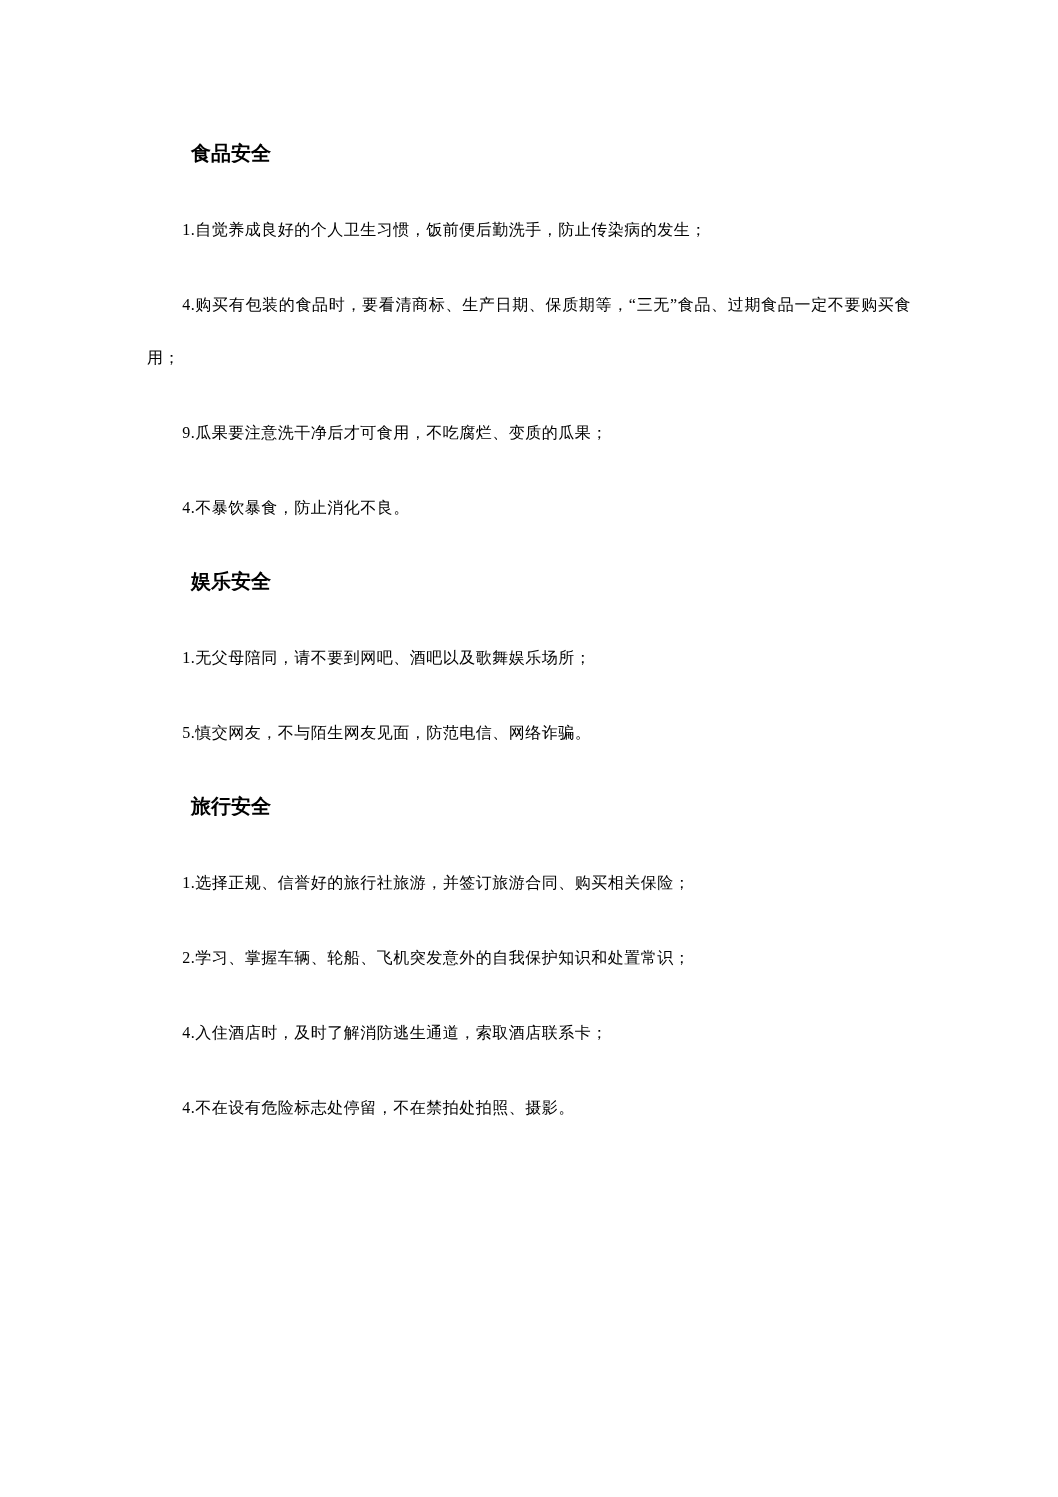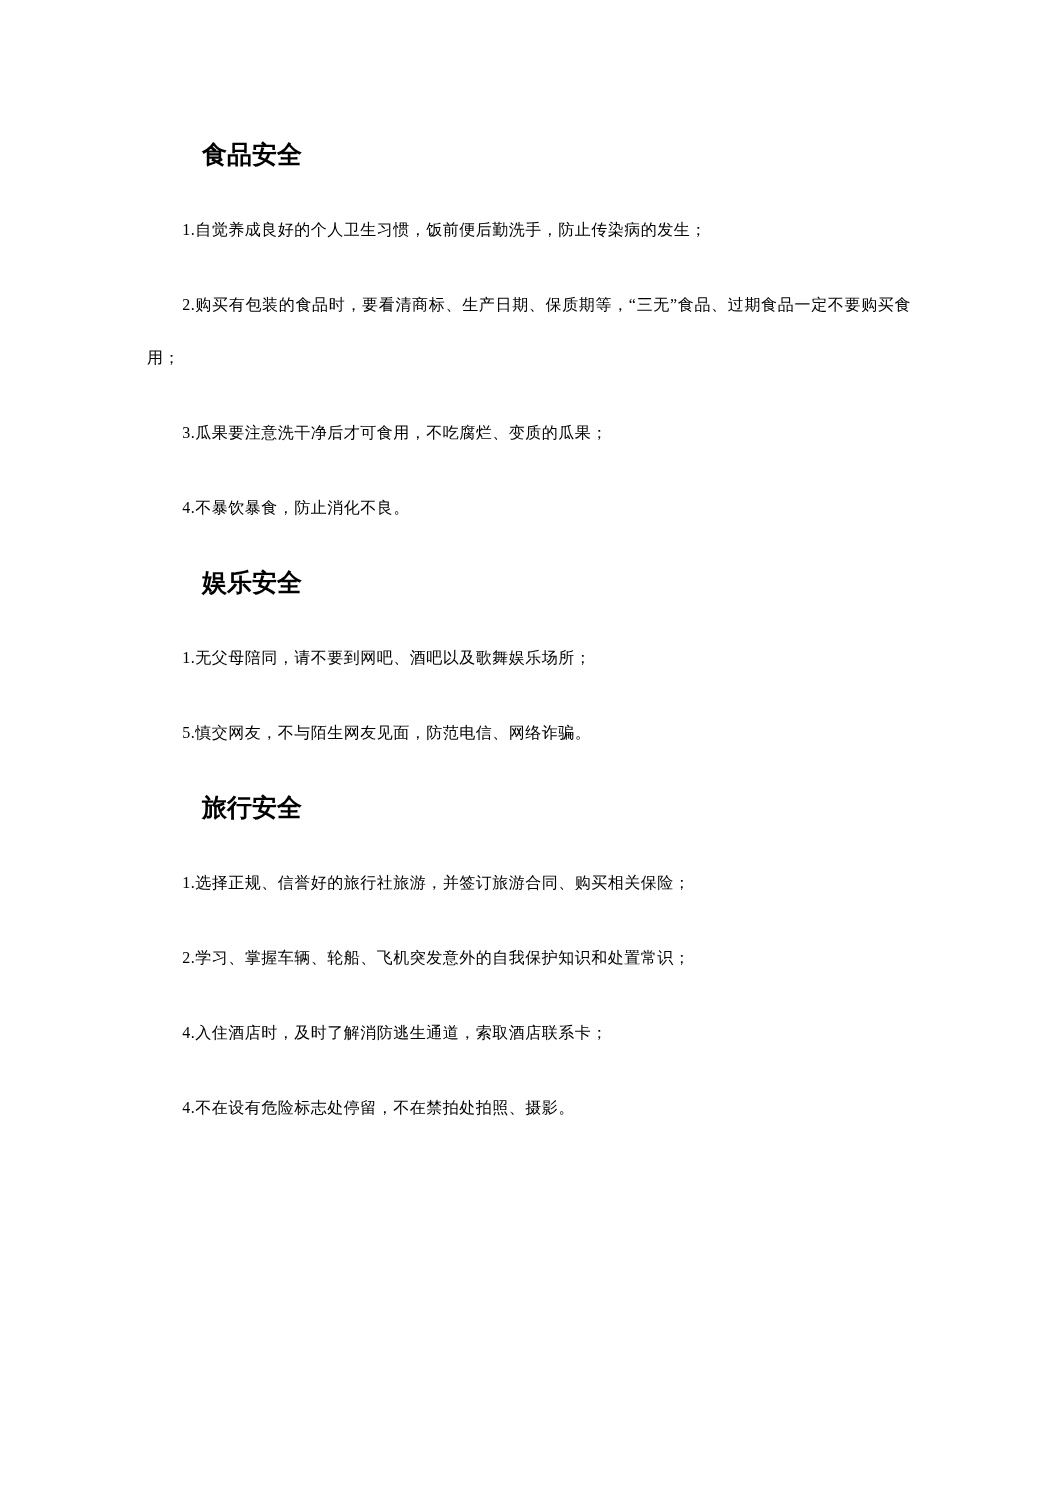--- a/index.html
+++ b/index.html
@@ -15,45 +15,45 @@
     color: #000000;
   }
   .page {
     box-sizing: border-box;
     width: 1058px;
     height: 1497px;
     padding: 128px 147px 40px 147px;
     background: #ffffff;
   }
   .section-heading {
-    font-size: 25px;
+    font-size: 20px;
     line-height: 53px;
     font-weight: bold;
     margin: 0 0 22px 0;
     text-indent: 2.2em;
-    font-family: Liberation Serif, serif;
+    font-family: Liberation Mono, monospace;
   }
   .doc-paragraph {
     font-size: 16px;
     line-height: 53px;
     margin: 0 0 22px 0;
     text-indent: 2.2em;
     text-align: justify;
     letter-spacing: 0.5px;
   }
 </style>
 </head>
 <body>
 
 <div class="page">
 
   <h2 class="section-heading">食品安全</h2>
   <p class="doc-paragraph">1.自觉养成良好的个人卫生习惯，饭前便后勤洗手，防止传染病的发生；</p>
-  <p class="doc-paragraph">2.购买有包装的食品时，要看清商标、生产日期、保质期等，“三无”食品、过期食品一定不要购买食用；</p>
-  <p class="doc-paragraph">3.瓜果要注意洗干净后才可食用，不吃腐烂、变质的瓜果；</p>
+  <p class="doc-paragraph">4.购买有包装的食品时，要看清商标、生产日期、保质期等，“三无”食品、过期食品一定不要购买食用；</p>
+  <p class="doc-paragraph">9.瓜果要注意洗干净后才可食用，不吃腐烂、变质的瓜果；</p>
   <p class="doc-paragraph">4.不暴饮暴食，防止消化不良。</p>
 
   <h2 class="section-heading">娱乐安全</h2>
   <p class="doc-paragraph">1.无父母陪同，请不要到网吧、酒吧以及歌舞娱乐场所；</p>
   <p class="doc-paragraph">5.慎交网友，不与陌生网友见面，防范电信、网络诈骗。</p>
 
   <h2 class="section-heading">旅行安全</h2>
   <p class="doc-paragraph">1.选择正规、信誉好的旅行社旅游，并签订旅游合同、购买相关保险；</p>
   <p class="doc-paragraph">2.学习、掌握车辆、轮船、飞机突发意外的自我保护知识和处置常识；</p>
   <p class="doc-paragraph">4.入住酒店时，及时了解消防逃生通道，索取酒店联系卡；</p>

